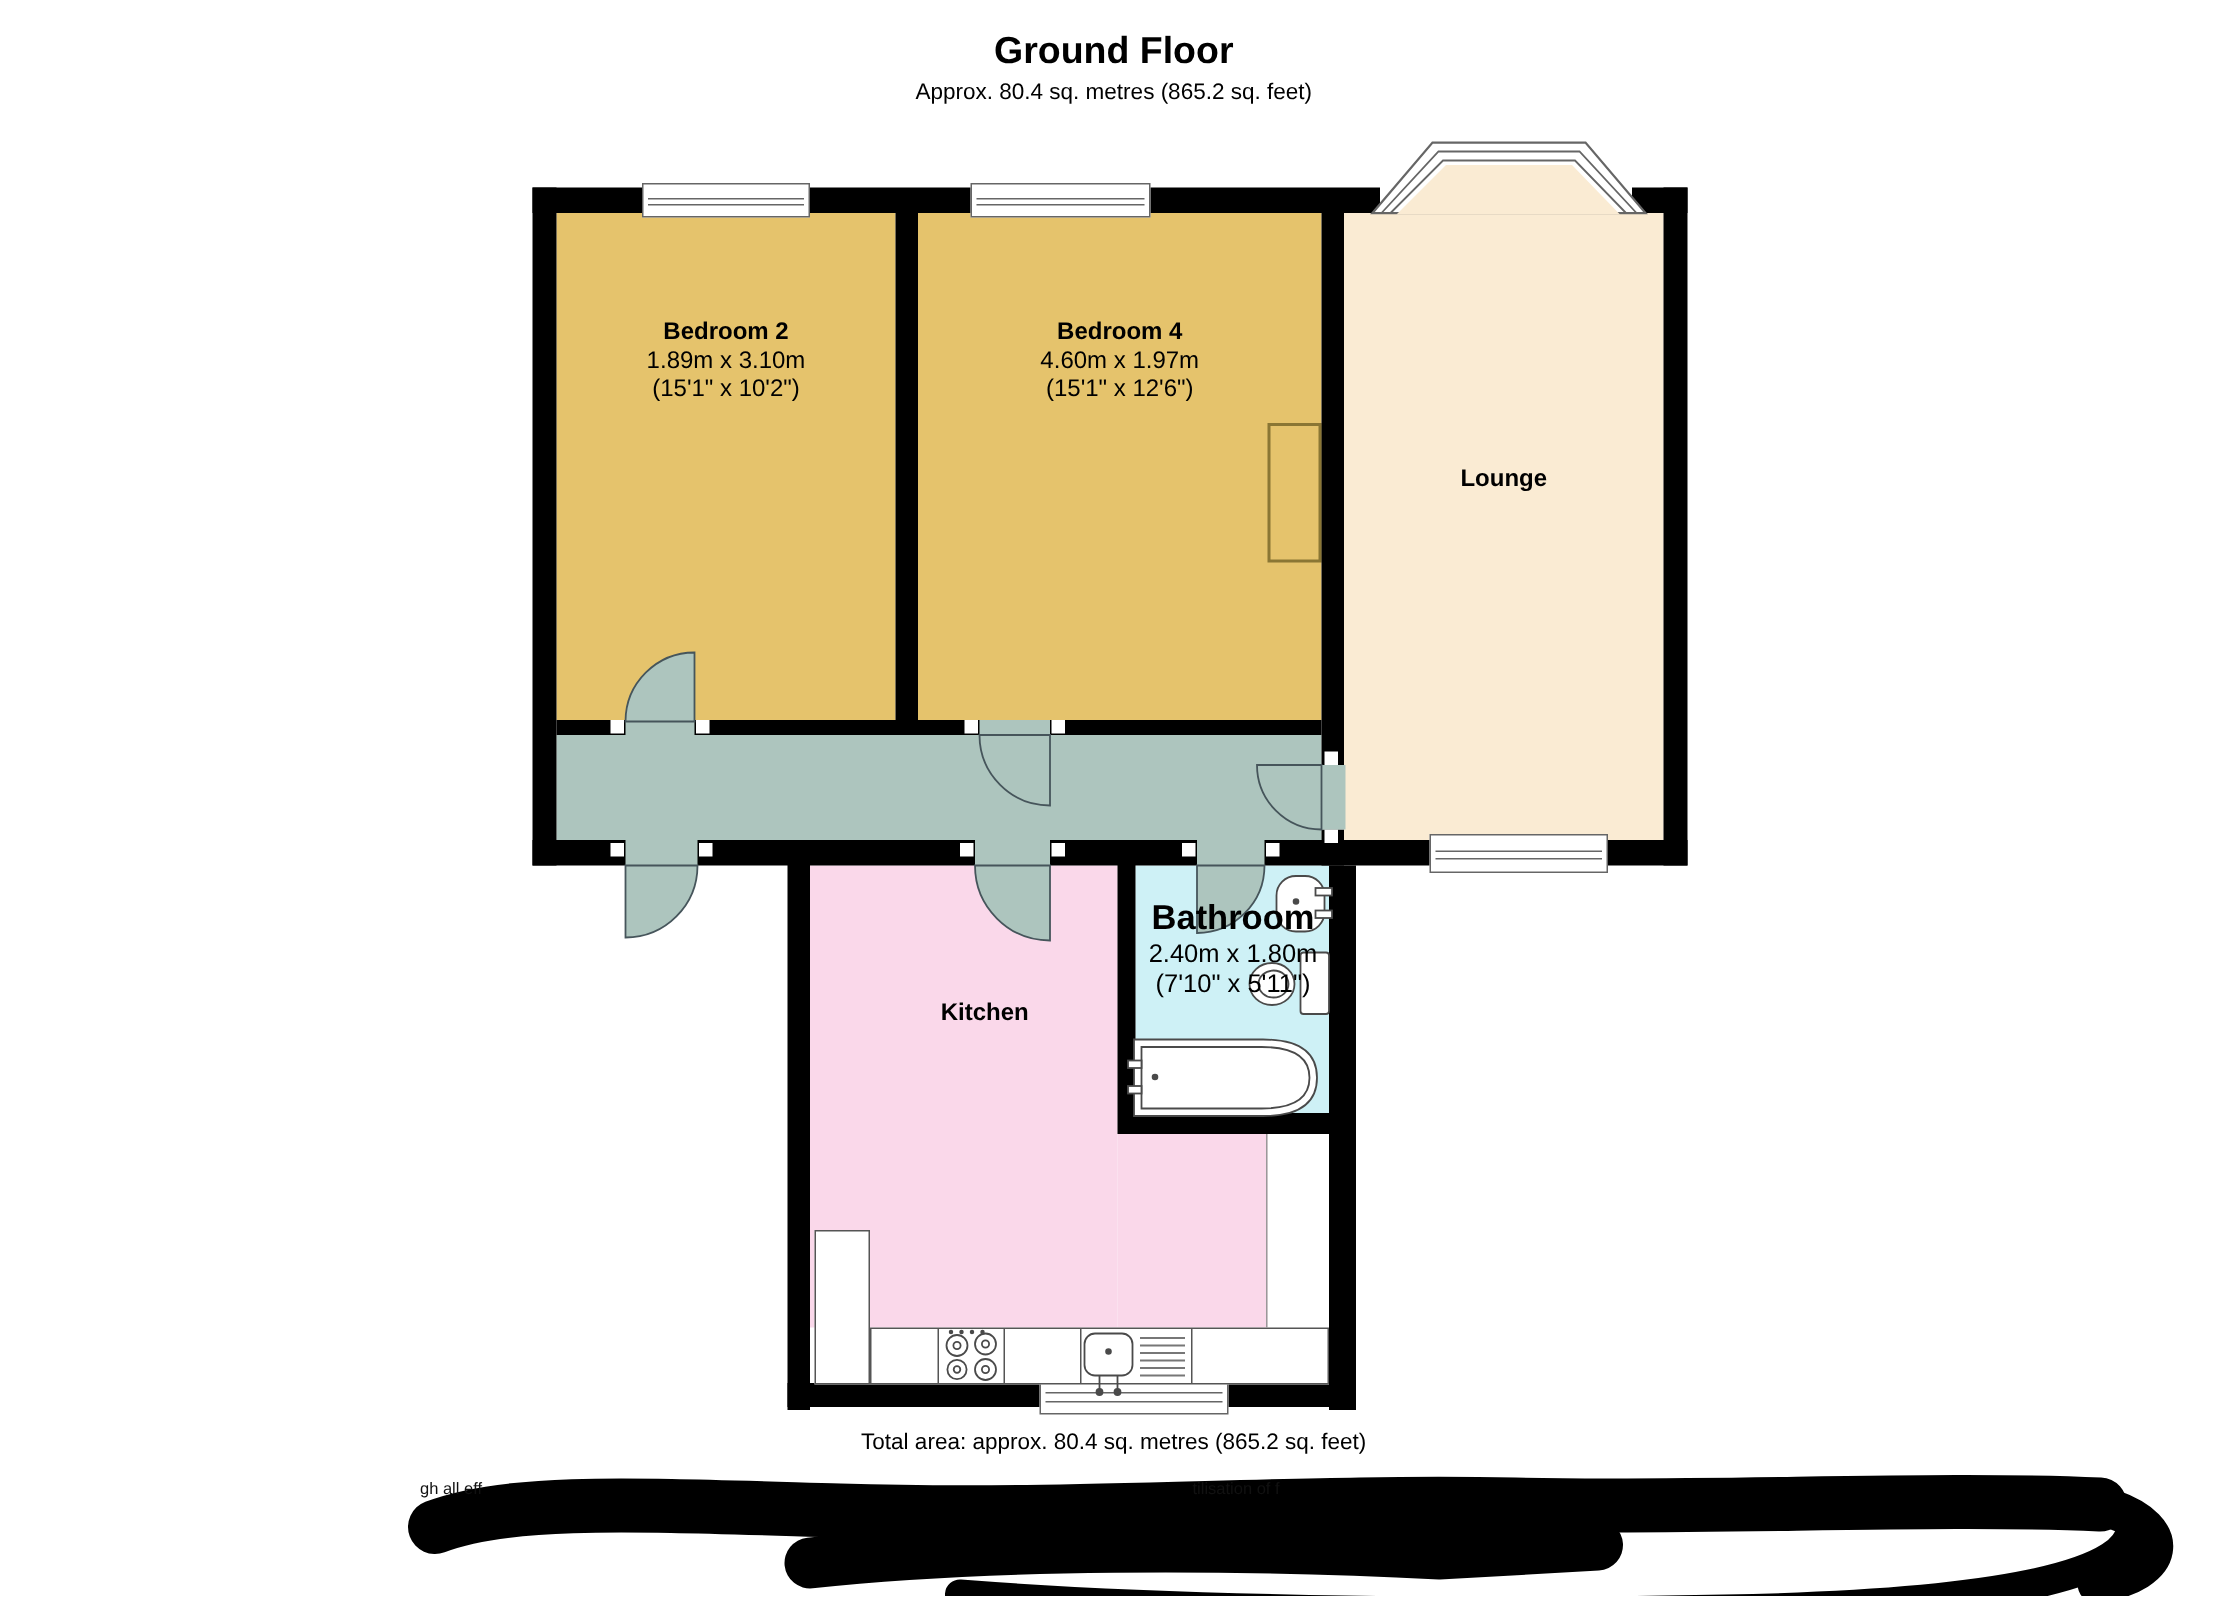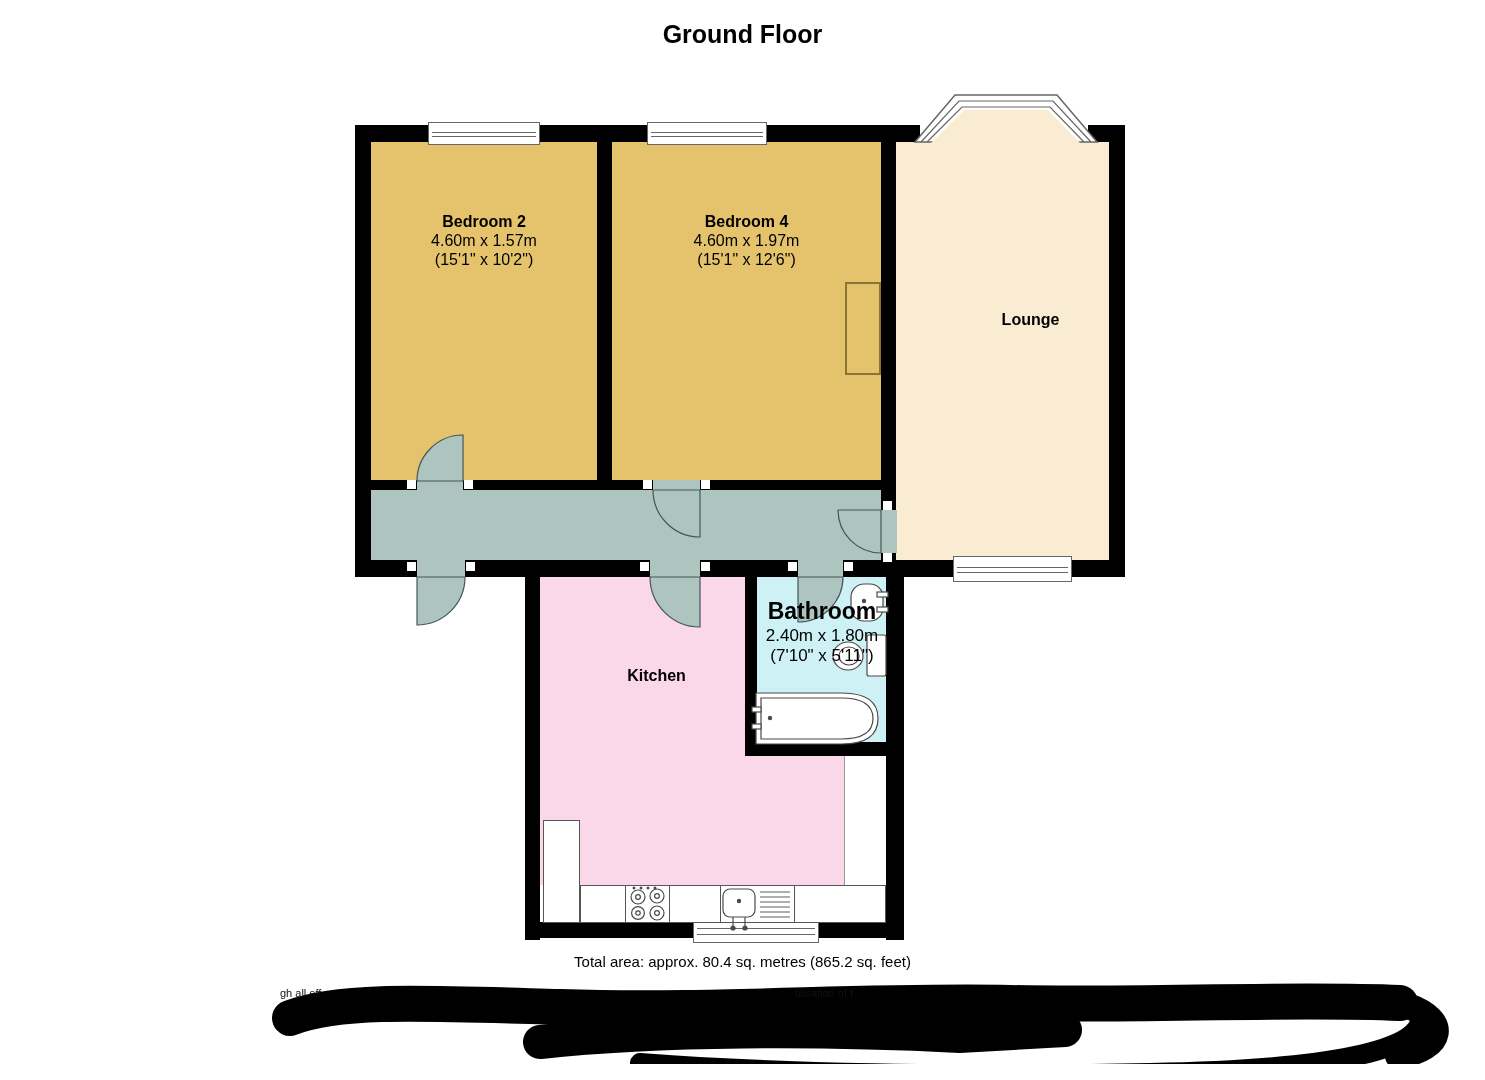--- a/index.html
+++ b/index.html
@@ -26,20 +26,21 @@
   .frag{position:absolute;font-size:11px;color:#111;}
   svg{position:absolute;left:0;top:0;}
 </style>
 </head>
 <body>
 
 <div id="plan">
 
   <div class="titleblock" style="top:20px;">
     <div class="title">Ground Floor</div>
+    <div class="subtitle">Approx. 80.4 sq. metres (865.2 sq. feet)</div>
   </div>
 
   <div class="room" style="left: 371px; top: 142px; width: 226px; height: 338px; background-color: rgb(229, 195, 108);"></div>
   <div class="room" style="left: 612px; top: 142px; width: 269px; height: 338px; background-color: rgb(229, 195, 108);"></div>
   <div class="room" style="left: 896px; top: 142px; width: 213px; height: 418px; background-color: rgb(250, 235, 211);"></div>
   <div class="room" style="left: 371px; top: 490px; width: 510px; height: 70px; background-color: rgb(173, 197, 190);"></div>
   <div class="room" style="left: 540px; top: 577px; width: 205px; height: 308px; background-color: rgb(250, 216, 234);"></div>
   <div class="room" style="left: 745px; top: 756px; width: 100px; height: 129px; border-right: 1px solid rgb(153, 153, 153); box-sizing: border-box; background-color: rgb(250, 216, 234);"></div>
   <div class="room" style="left: 757px; top: 577px; width: 129px; height: 165px; background-color: rgb(206, 241, 246);"></div>
 
@@ -173,29 +174,29 @@
     <g stroke="#000" fill="none" stroke-linecap="round">
       <path d="M290,1018 C340,999 420,1003 560,1007 C720,1012 860,1000 1010,1003 C1140,1006 1290,998 1400,1003" stroke-width="36"></path>
       <path d="M540,1042 C660,1029 820,1029 960,1036 L1065,1030" stroke-width="34"></path>
       <path d="M1408,1006 C1448,1020 1445,1048 1398,1056" stroke-width="26"></path>
       <path d="M1420,1012 C1432,1052 1320,1070 1150,1073 C960,1077 770,1073 640,1063" stroke-width="20"></path>
     </g>
   </svg>
 
   <div class="room-label" style="left:371px;top:212px;width:226px;">
     <div class="rname">Bedroom 2</div>
-    <div class="rdim">4.60m x 1.57m</div>
+    <div class="rdim">1.89m x 3.10m</div>
     <div class="rdim">(15'1" x 10'2")</div>
   </div>
   <div class="room-label" style="left:612px;top:212px;width:269px;">
     <div class="rname">Bedroom 4</div>
     <div class="rdim">4.60m x 1.97m</div>
     <div class="rdim">(15'1" x 12'6")</div>
   </div>
-  <div class="room-label" style="left:896px;top:310px;width:213px;margin-left:28px;">
+  <div class="room-label" style="left:896px;top:310px;width:213px;">
     <div class="rname">Lounge</div>
   </div>
   <div class="room-label" style="left:554px;top:666px;width:205px;">
     <div class="rname">Kitchen</div>
   </div>
   <div class="room-label nowrap" style="left:742px;top:598px;width:160px;">
     <div class="rname big">Bathroom</div>
     <div class="bathdim">2.40m x 1.80m</div>
     <div class="bathdim">(7'10" x 5'11")</div>
   </div>

